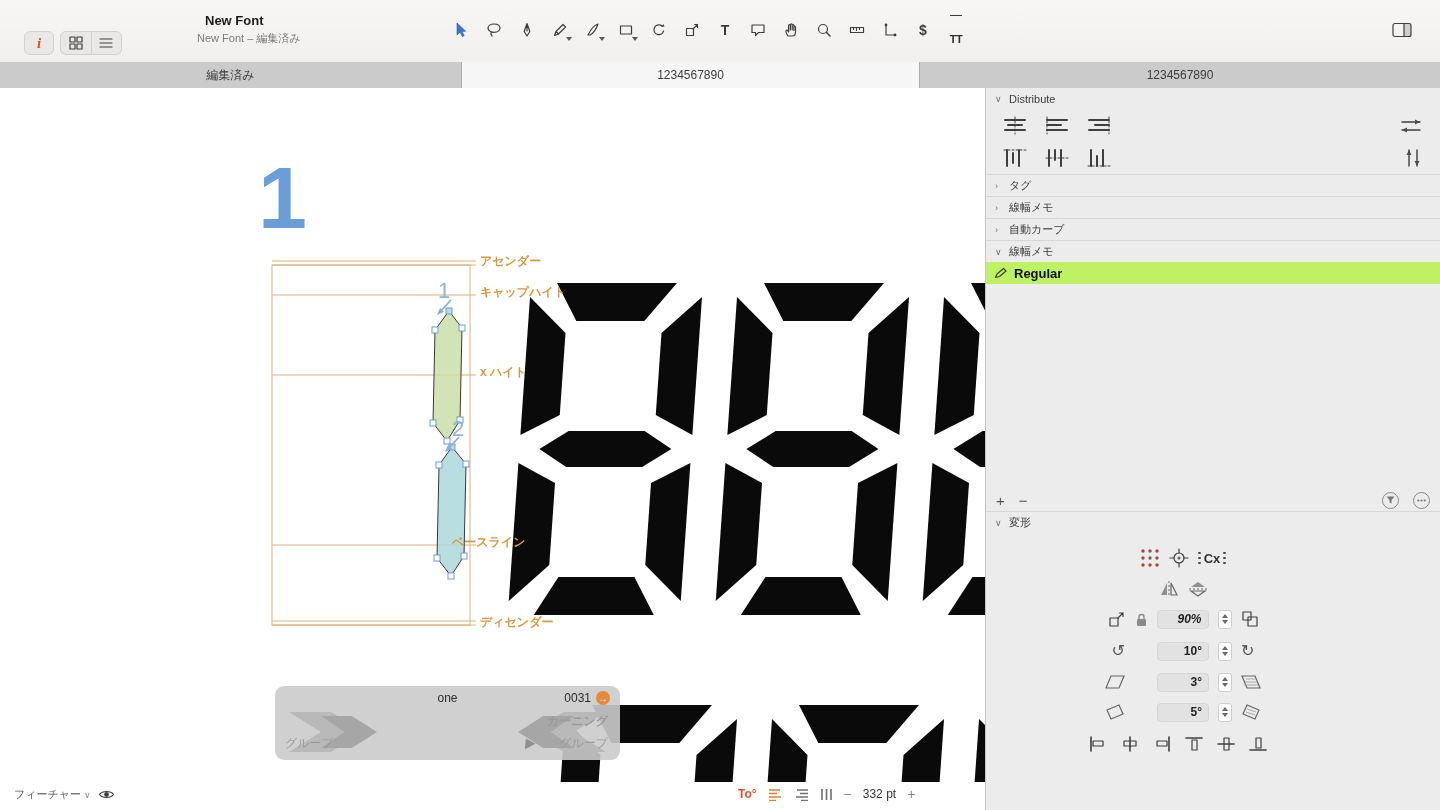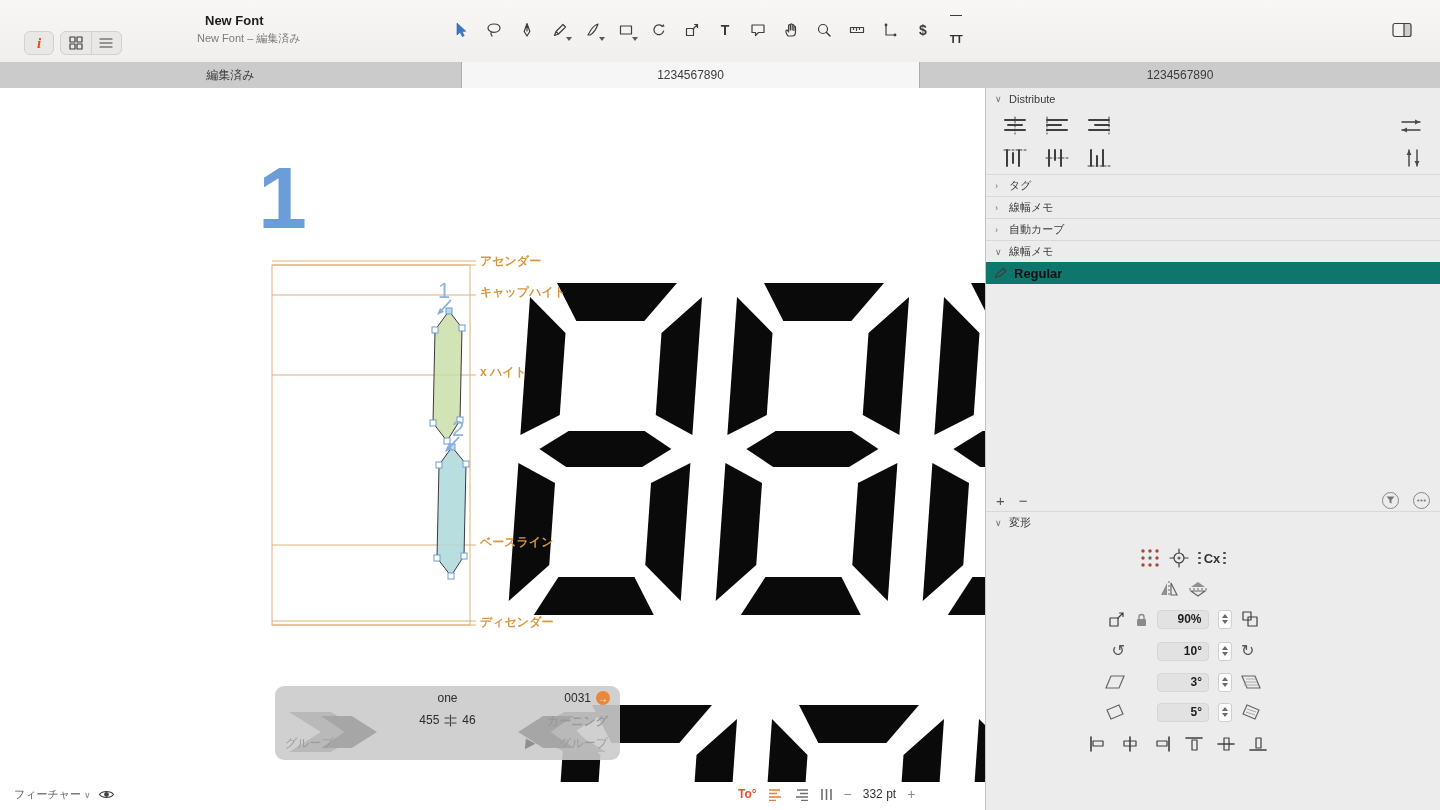--- a/index.html
+++ b/index.html
@@ -62,21 +62,21 @@
 
   
   .sidebar{position:absolute;left:985px;top:88px;width:455px;height:722px;background:#ececec;
            border-left:1px solid #c4c4c4;box-sizing:border-box;display:flex;flex-direction:column;}
   .sec-h{height:22px;flex:0 0 22px;display:flex;align-items:center;gap:6px;padding:0 9px;
          font-size:11px;color:#3a3a3a;border-top:1px solid #d8d8d8;box-sizing:border-box;}
   .sec-h.first{border-top:none;}
   .disc{font-size:9px;color:#6e6e6e;width:8px;display:inline-block;}
   .dist-row{flex:0 0 32px;display:flex;align-items:center;gap:16px;padding:0 18px 0 16px;}
   .dist-row .spacer{flex:1;}
-  .layer-row{flex:0 0 22px;display:flex;align-items:center;gap:6px;padding:0 8px;background:#0f766e;
+  .layer-row{flex:0 0 22px;display:flex;align-items:center;gap:6px;padding:0 8px;background:#bef264;
              font-size:13px;font-weight:700;color:#111;}
   .layer-space{flex:0 0 205px;}
   .layer-footer{flex:0 0 22px;display:flex;align-items:center;padding:0 10px;gap:14px;color:#555;}
   .layer-footer .pm2{font-size:15px;color:#555;}
   .grip{width:30px;height:4px;border-radius:2px;background:#c2c2c2;margin:0 auto;}
   .circ{width:15px;height:15px;border:1.2px solid #878787;border-radius:50%;display:flex;align-items:center;justify-content:center;}
   .t-wrap{flex:1;display:flex;flex-direction:column;padding-top:8px;}
   .t-row{display:flex;align-items:center;justify-content:center;gap:9px;padding-right:60px;}
   .tf{min-width:52px;height:19px;background:#e2e2e2;border:1px solid #d6d6d6;border-radius:4px;font-size:12px;font-weight:700;color:#1d1d1d;
       display:flex;align-items:center;justify-content:flex-end;padding:0 6px;box-sizing:border-box;}
@@ -314,47 +314,38 @@
         <polygon points="437,227 444,224 440,220" fill="#86add9" stroke="none"></polygon>
       <path d="M459 349 L448 361"></path>
         <polygon points="445,364 452,361 448,357" fill="#86add9" stroke="none"></polygon>
     </g>
   </svg>
 
   <div class="glyph-ph">1</div>
   <span class="metric-lab" style="left:480px;top:165px;">アセンダー</span>
   <span class="metric-lab" style="left:480px;top:196px;">キャップハイト</span>
   <span class="metric-lab" style="left:480px;top:276px;">x ハイト</span>
-  <span class="metric-lab" style="left:480px;top:446px;">ベースライン</span>
+  <span class="metric-lab" style="left:452px;top:446px;">ベースライン</span>
   <span class="metric-lab" style="left:480px;top:526px;">ディセンダー</span>
   <span class="anno" style="left:438px;top:192px;">1</span>
   <span class="anno" style="left:452px;top:330px;">2</span>
 
   <div class="info-panel">
     <div class="chev" style="left:14px;top:26px;width:76px;height:40px;"></div>
     <div class="chev dark" style="left:46px;top:30px;width:56px;height:32px;"></div>
     <div class="chev" style="left:255px;top:26px;width:76px;height:40px;transform:scaleX(-1);"></div>
     <div class="chev dark" style="left:243px;top:30px;width:56px;height:32px;transform:scaleX(-1);"></div>
     <div class="tri-dec" style="left:247px;top:52px;"></div>
 
     <div class="ip-row" style="top:5px;">
       <span>one</span>
     </div>
     <div class="ip-row" style="top:5px;left:auto;right:10px;justify-content:flex-end;width:auto;">
       <span>0031</span>
       <span class="uni-arrow">→</span>
-    </div>
-    <div class="ip-row" style="top:27px;">
-      <span>455</span>
-      <svg width="13" height="13" viewBox="0 0 13 13">
-        <g class="icn" stroke="#6a6a6a">
-            <path d="M6.5 1 V12 M1 4 H5 M1 9 H5 M12 4 H8 M12 9 H8"></path>
-          </g>
-      </svg>
-      <span>46</span>
     </div>
     <div class="ip-row muted" style="top:27px;left:auto;right:12px;justify-content:flex-end;width:auto;font-weight:bold;">
       <span>カーニング</span>
     </div>
     <div class="ip-row muted" style="top:49px;left:10px;right:auto;justify-content:flex-start;width:auto;">
       <span>グループ</span>
     </div>
     <div class="ip-row muted" style="top:49px;left:auto;right:12px;justify-content:flex-end;width:auto;">
       <span>グループ</span>
     </div>
@@ -561,21 +552,21 @@
         <polygon points="12,2 18,14 12,14" fill="none" stroke="#666" stroke-width="1.2"></polygon>
         <path d="M10 0 V16" stroke="#666" stroke-width="1" stroke-dasharray="2 2"></path>
       </svg>
       <svg width="20" height="16" viewBox="0 0 20 16">
         <polygon points="3,6 17,6 10,1" fill="#8f8f8f"></polygon>
         <polygon points="3,10 17,10 10,15" fill="none" stroke="#666" stroke-width="1.2"></polygon>
         <path d="M1 8 H19" stroke="#666" stroke-width="1" stroke-dasharray="2 2"></path>
       </svg>
     </div>
 
-    <div class="t-row" style="flex:0 0 32px;">
+    <div class="t-row" style="flex:0 0 32px;font-style:italic;">
       <svg width="18" height="18" viewBox="0 0 18 18">
         <g class="icn" stroke="#666">
             <rect x="2" y="8" width="8" height="8"></rect>
             <path d="M10 8 L15 3 M11.6 3 H15 V6.4"></path>
           </g>
       </svg>
       <svg width="13" height="15" viewBox="0 0 13 15">
         <rect x="2" y="7" width="9" height="7" rx="1.2" fill="#8a8a8a"></rect>
         <path d="M4 7 V5 a2.5 2.5 0 0 1 5 0 V7" fill="none" stroke="#8a8a8a" stroke-width="1.4"></path>
       </svg>

